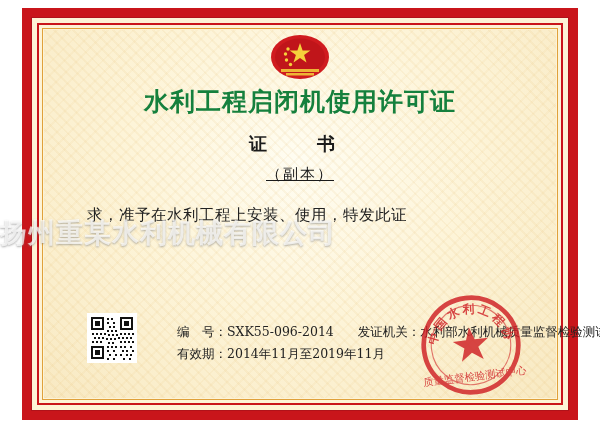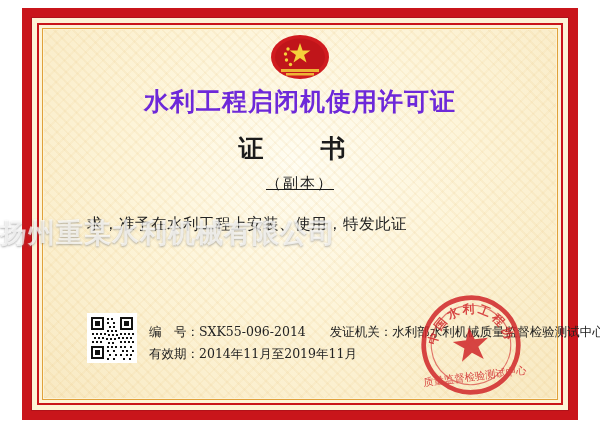--- a/index.html
+++ b/index.html
@@ -90,28 +90,28 @@
     z-index: 3;
     color: #2b2b2b;
   }
 
   .title {
     text-align: center;
     font-family: "DejaVu Serif", "Liberation Serif", serif;
     font-weight: bold;
     font-size: 25px;
     letter-spacing: 1px;
-    color: #6d28d9;
+    color: #15803d;
     margin-top: 10px;
   }
   .subtitle {
     text-align: center;
     font-family: "DejaVu Serif", "Liberation Serif", serif;
     font-weight: bold;
-    font-size: 25px;
+    font-size: 18px;
     letter-spacing: 16px;
     margin-top: 14px;
     color: #1b1b1b;
   }
   .copy-mark {
     text-align: center;
     font-family: "DejaVu Serif", "Liberation Serif", serif;
     font-size: 15px;
     margin-top: 9px;
     color: #1b1b1b;
@@ -142,21 +142,21 @@
     font-size: 12.5px;
     color: #222;
   }
   .footer-row {
     display: flex;
     align-items: center;
     justify-content: space-between;
     height: 22px;
   }
   .footer-left {
-    padding-left: 62px;
+    padding-left: 90px;
     white-space: nowrap;
   }
   .footer-right {
     white-space: nowrap;
     padding-right: 10px;
     margin-left: 24px;
   }
   .qr {
     position: absolute;
     left: 0;

